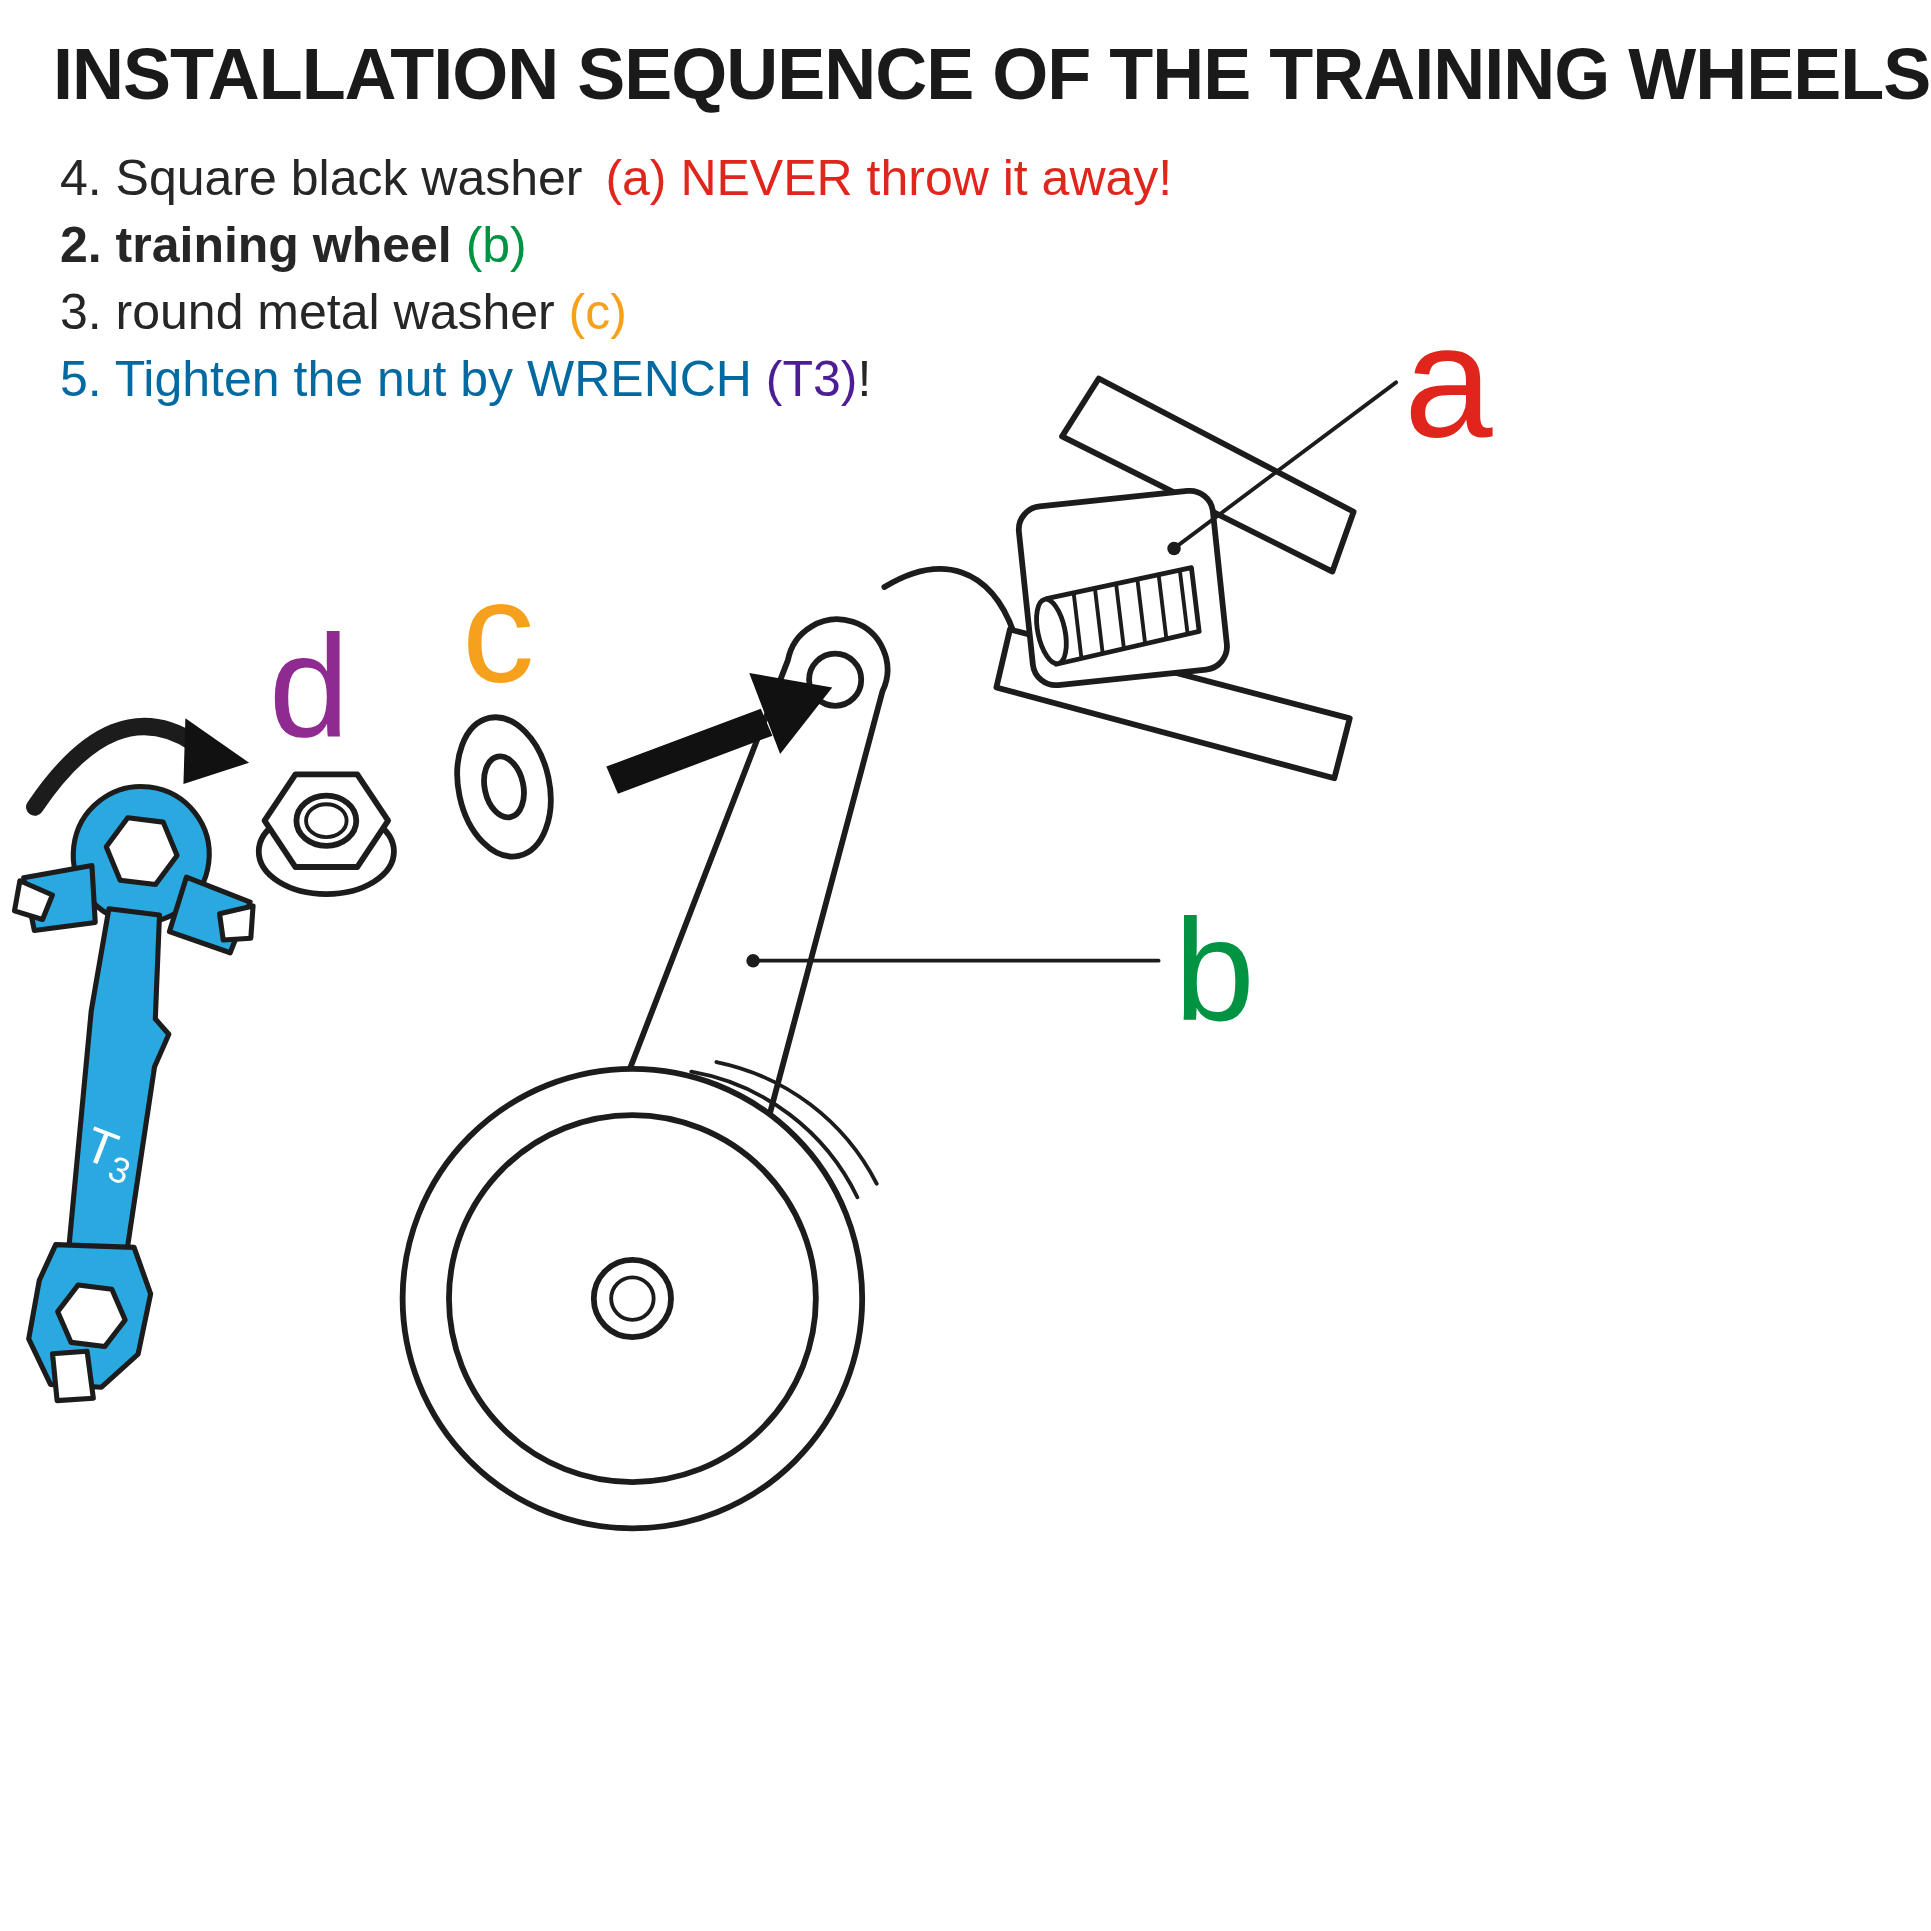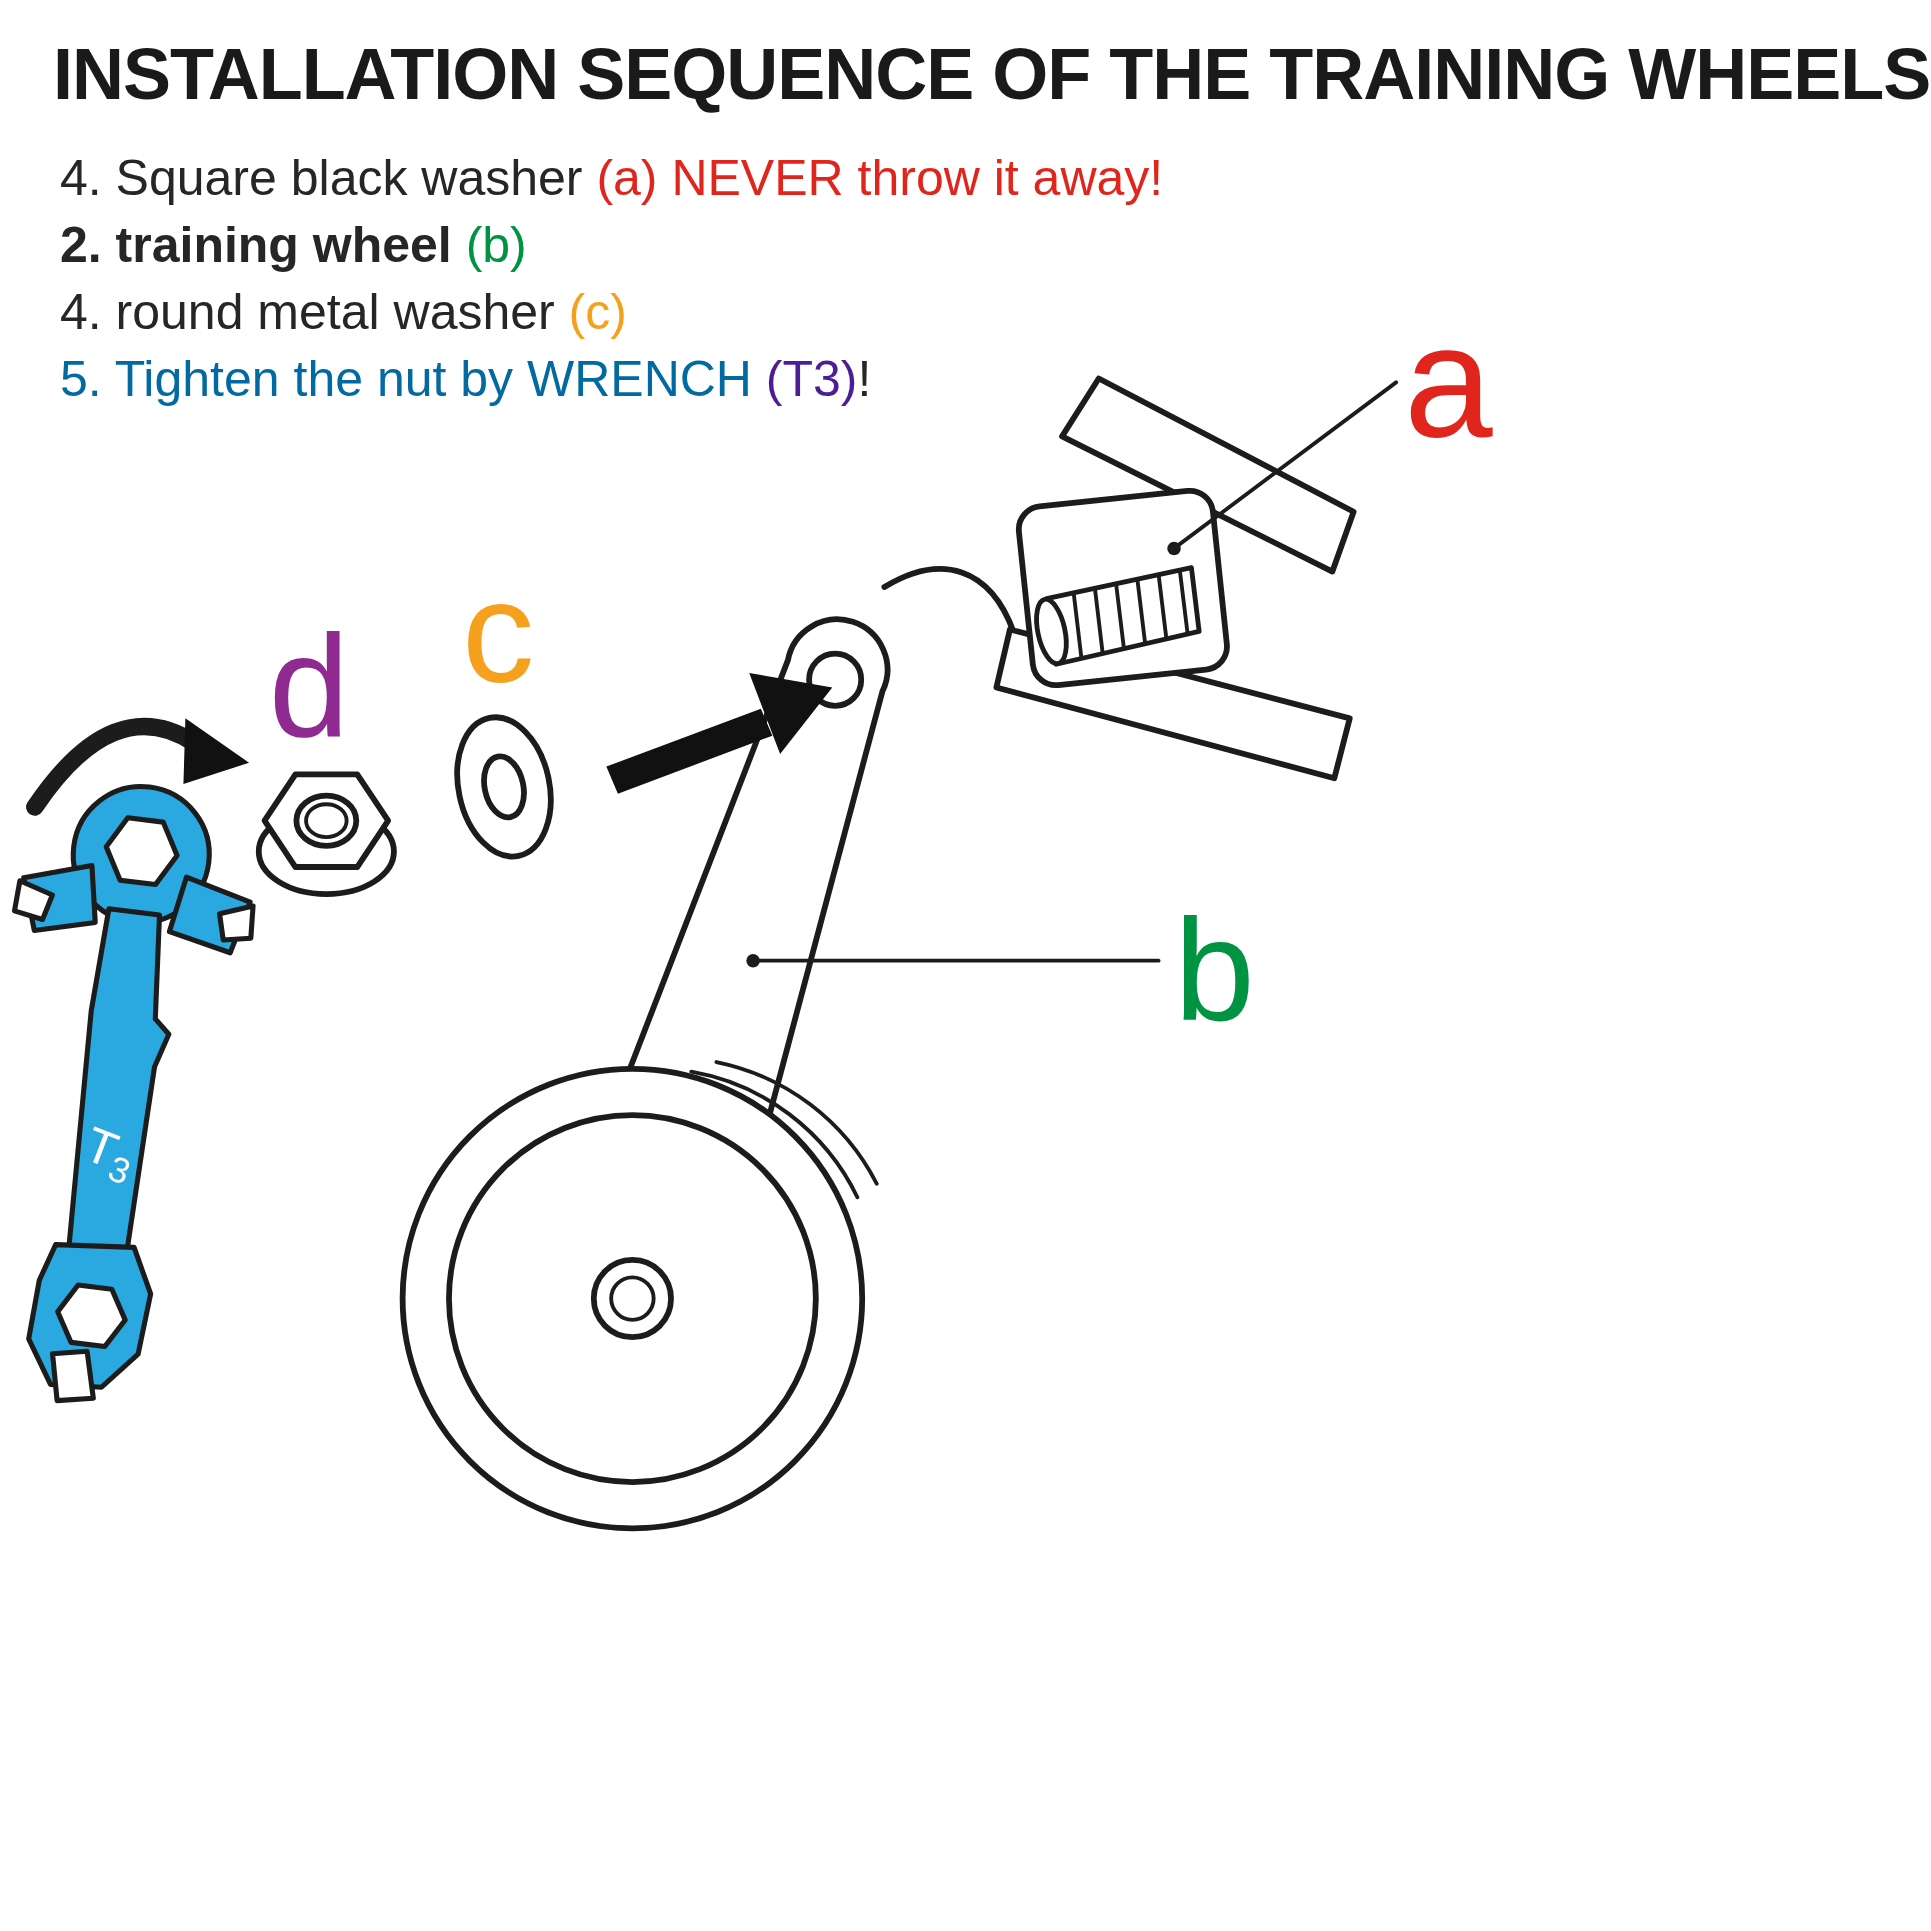--- a/index.html
+++ b/index.html
@@ -106,18 +106,18 @@
       <text x="1258" y="1056" font-size="150" text-anchor="middle" fill="#009342">b</text>
       <text x="516" y="706" font-size="150" text-anchor="middle" fill="#f6a11e">c</text>
       <text x="320" y="762" font-size="150" text-anchor="middle" fill="#8e2a90">d</text>
     </g>
   </g>
 </svg>
 
 <h1 class="page-title">INSTALLATION SEQUENCE OF THE TRAINING WHEELS</h1>
 
 <div class="instruction-list">
-    <div class="step"><span style="color: rgb(38, 38, 38);">4. Square black washer </span><span style="color: rgb(224, 38, 28);">(a) NEVER throw it away!</span></div>
+    <div class="step"><span style="color: rgb(38, 38, 38);">4. Square black washer </span><span style="color: rgb(224, 38, 28); margin-left: 9px;">(a) NEVER throw it away!</span></div>
     <div class="step"><span style="color: rgb(38, 38, 38); font-weight: bold;">2. training wheel </span><span style="color: rgb(0, 147, 66);">(b)</span></div>
-    <div class="step"><span style="color: rgb(38, 38, 38);">4. round metal washer </span><span style="color: rgb(246, 161, 30);">(c)</span></div>
+    <div class="step"><span style="color: rgb(38, 38, 38);">3. round metal washer </span><span style="color: rgb(246, 161, 30);">(c)</span></div>
     <div class="step"><span style="color: #0369a1;">5. Tighten the nut by WRENCH </span><span style="color: #4c1d95;">(T3)</span><span style="color: rgb(38, 38, 38);">!</span></div>
   </div>
 
 
 </body></html>

